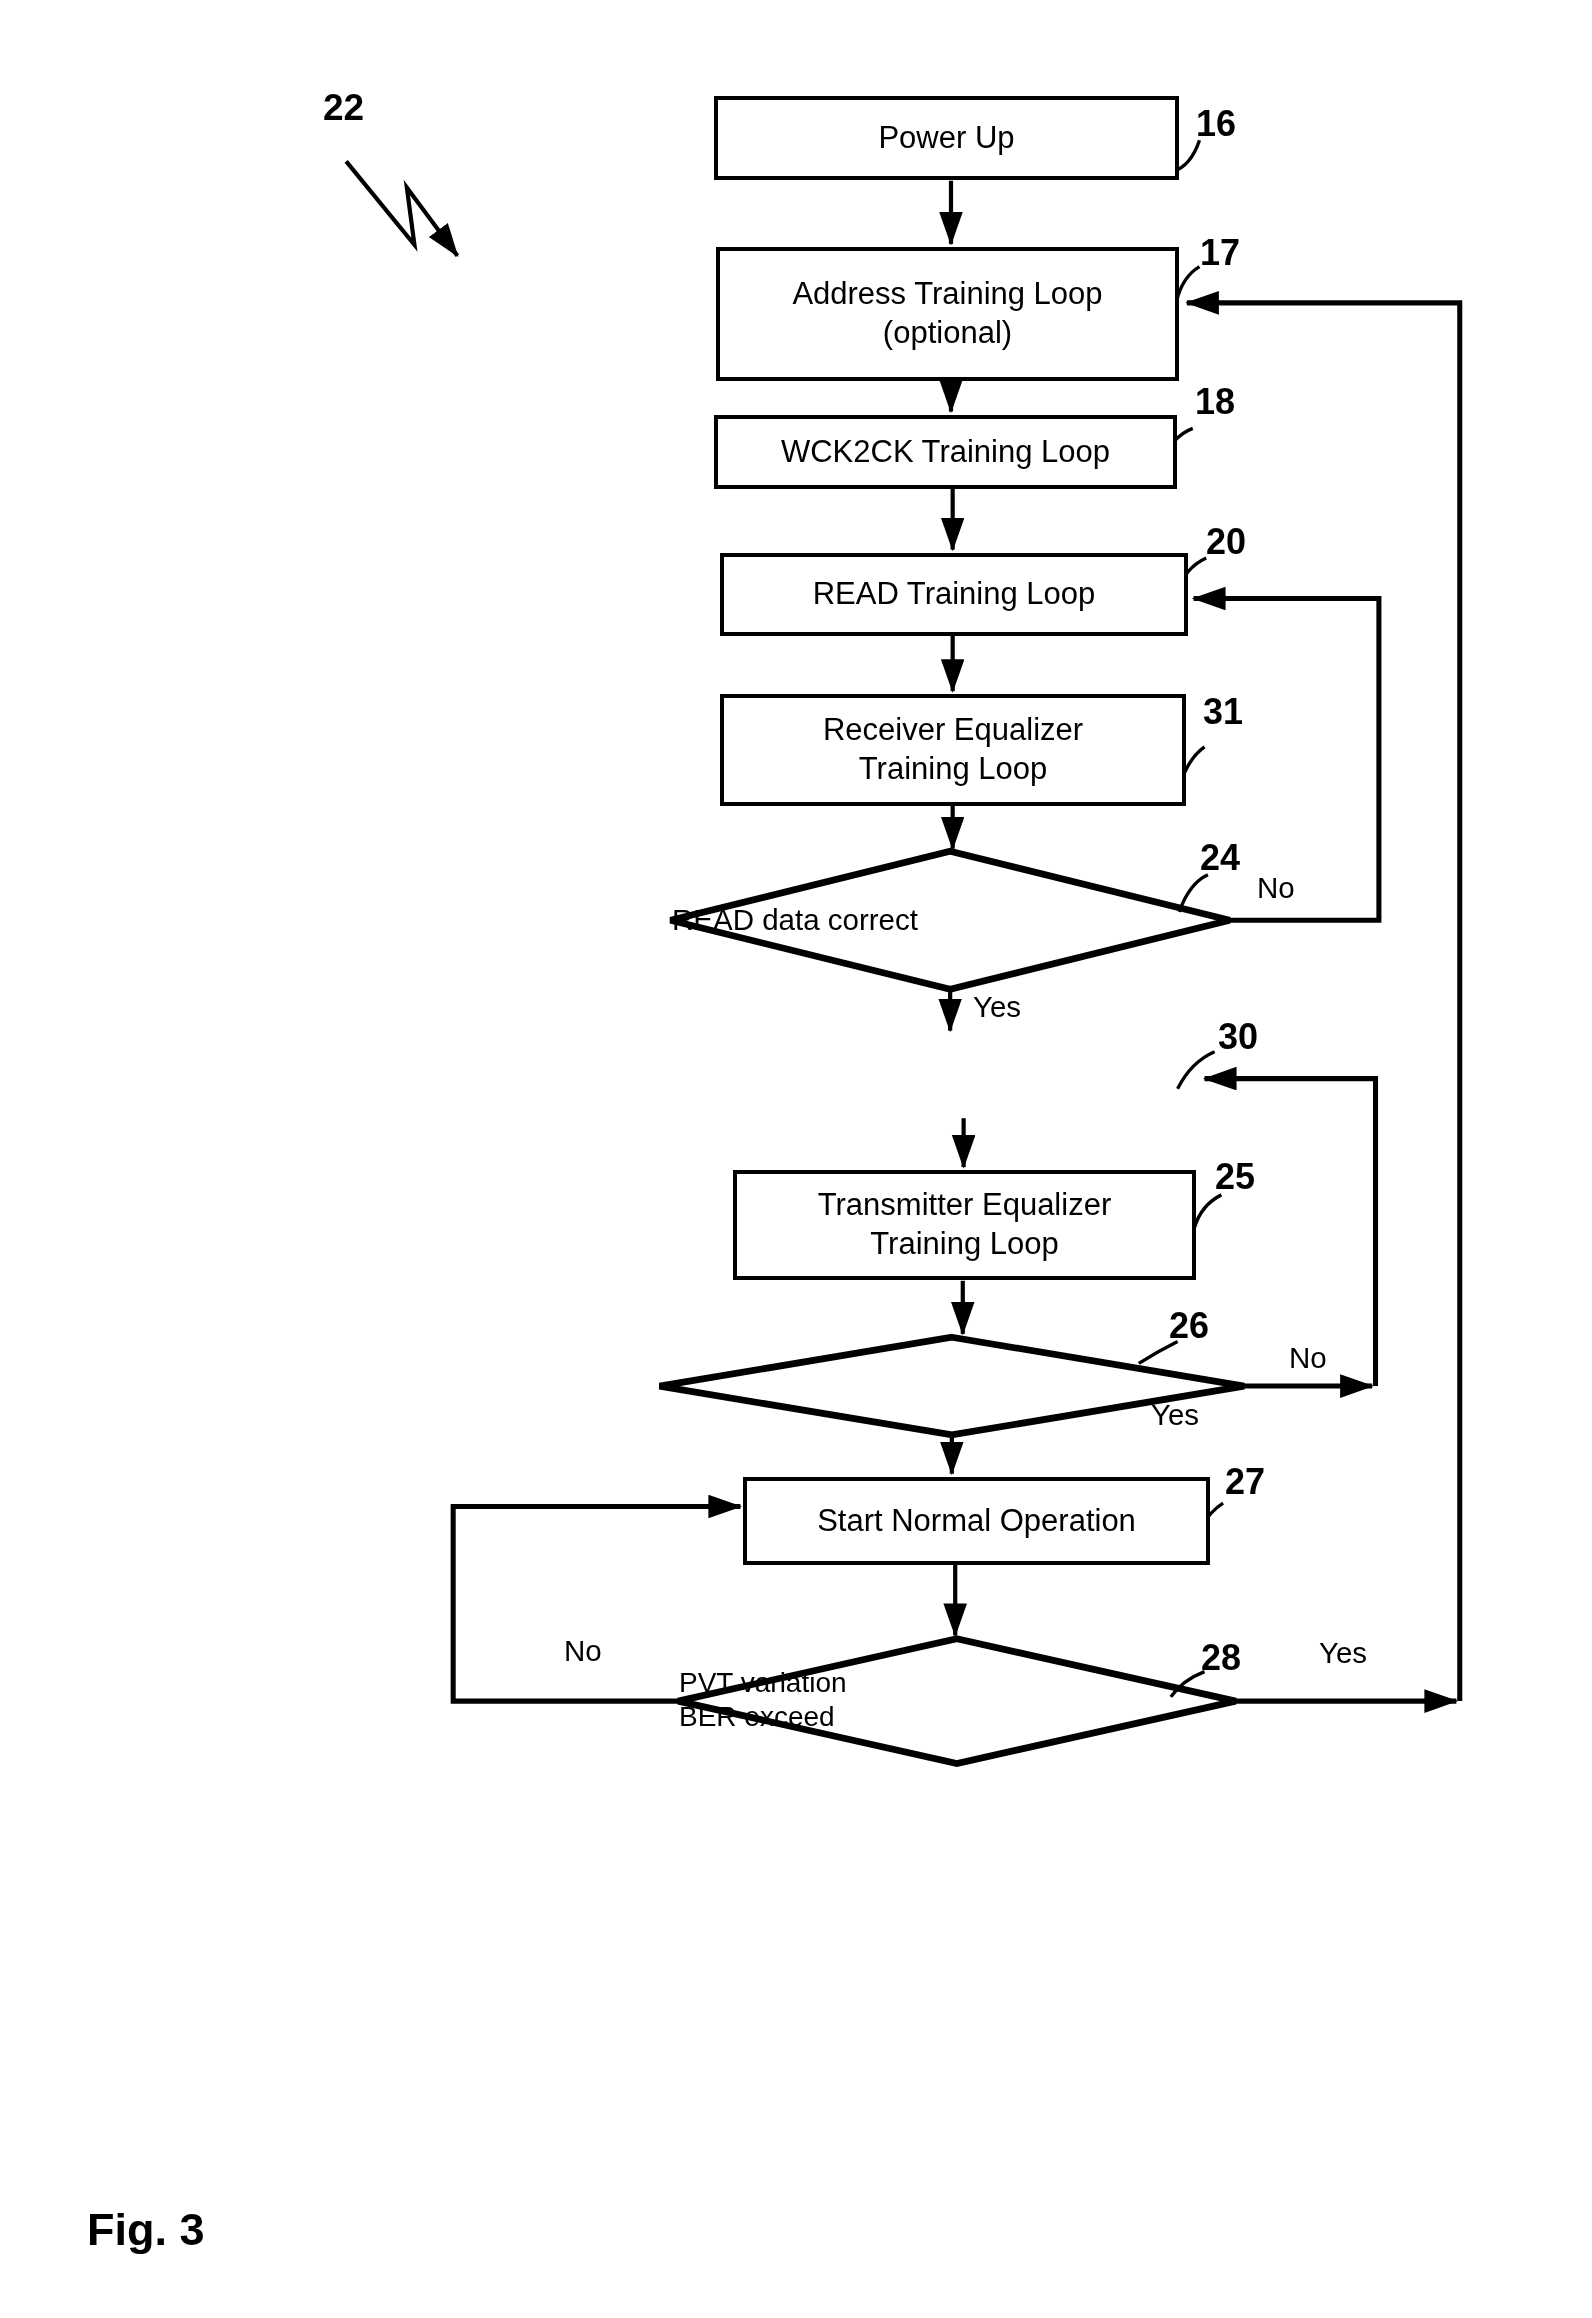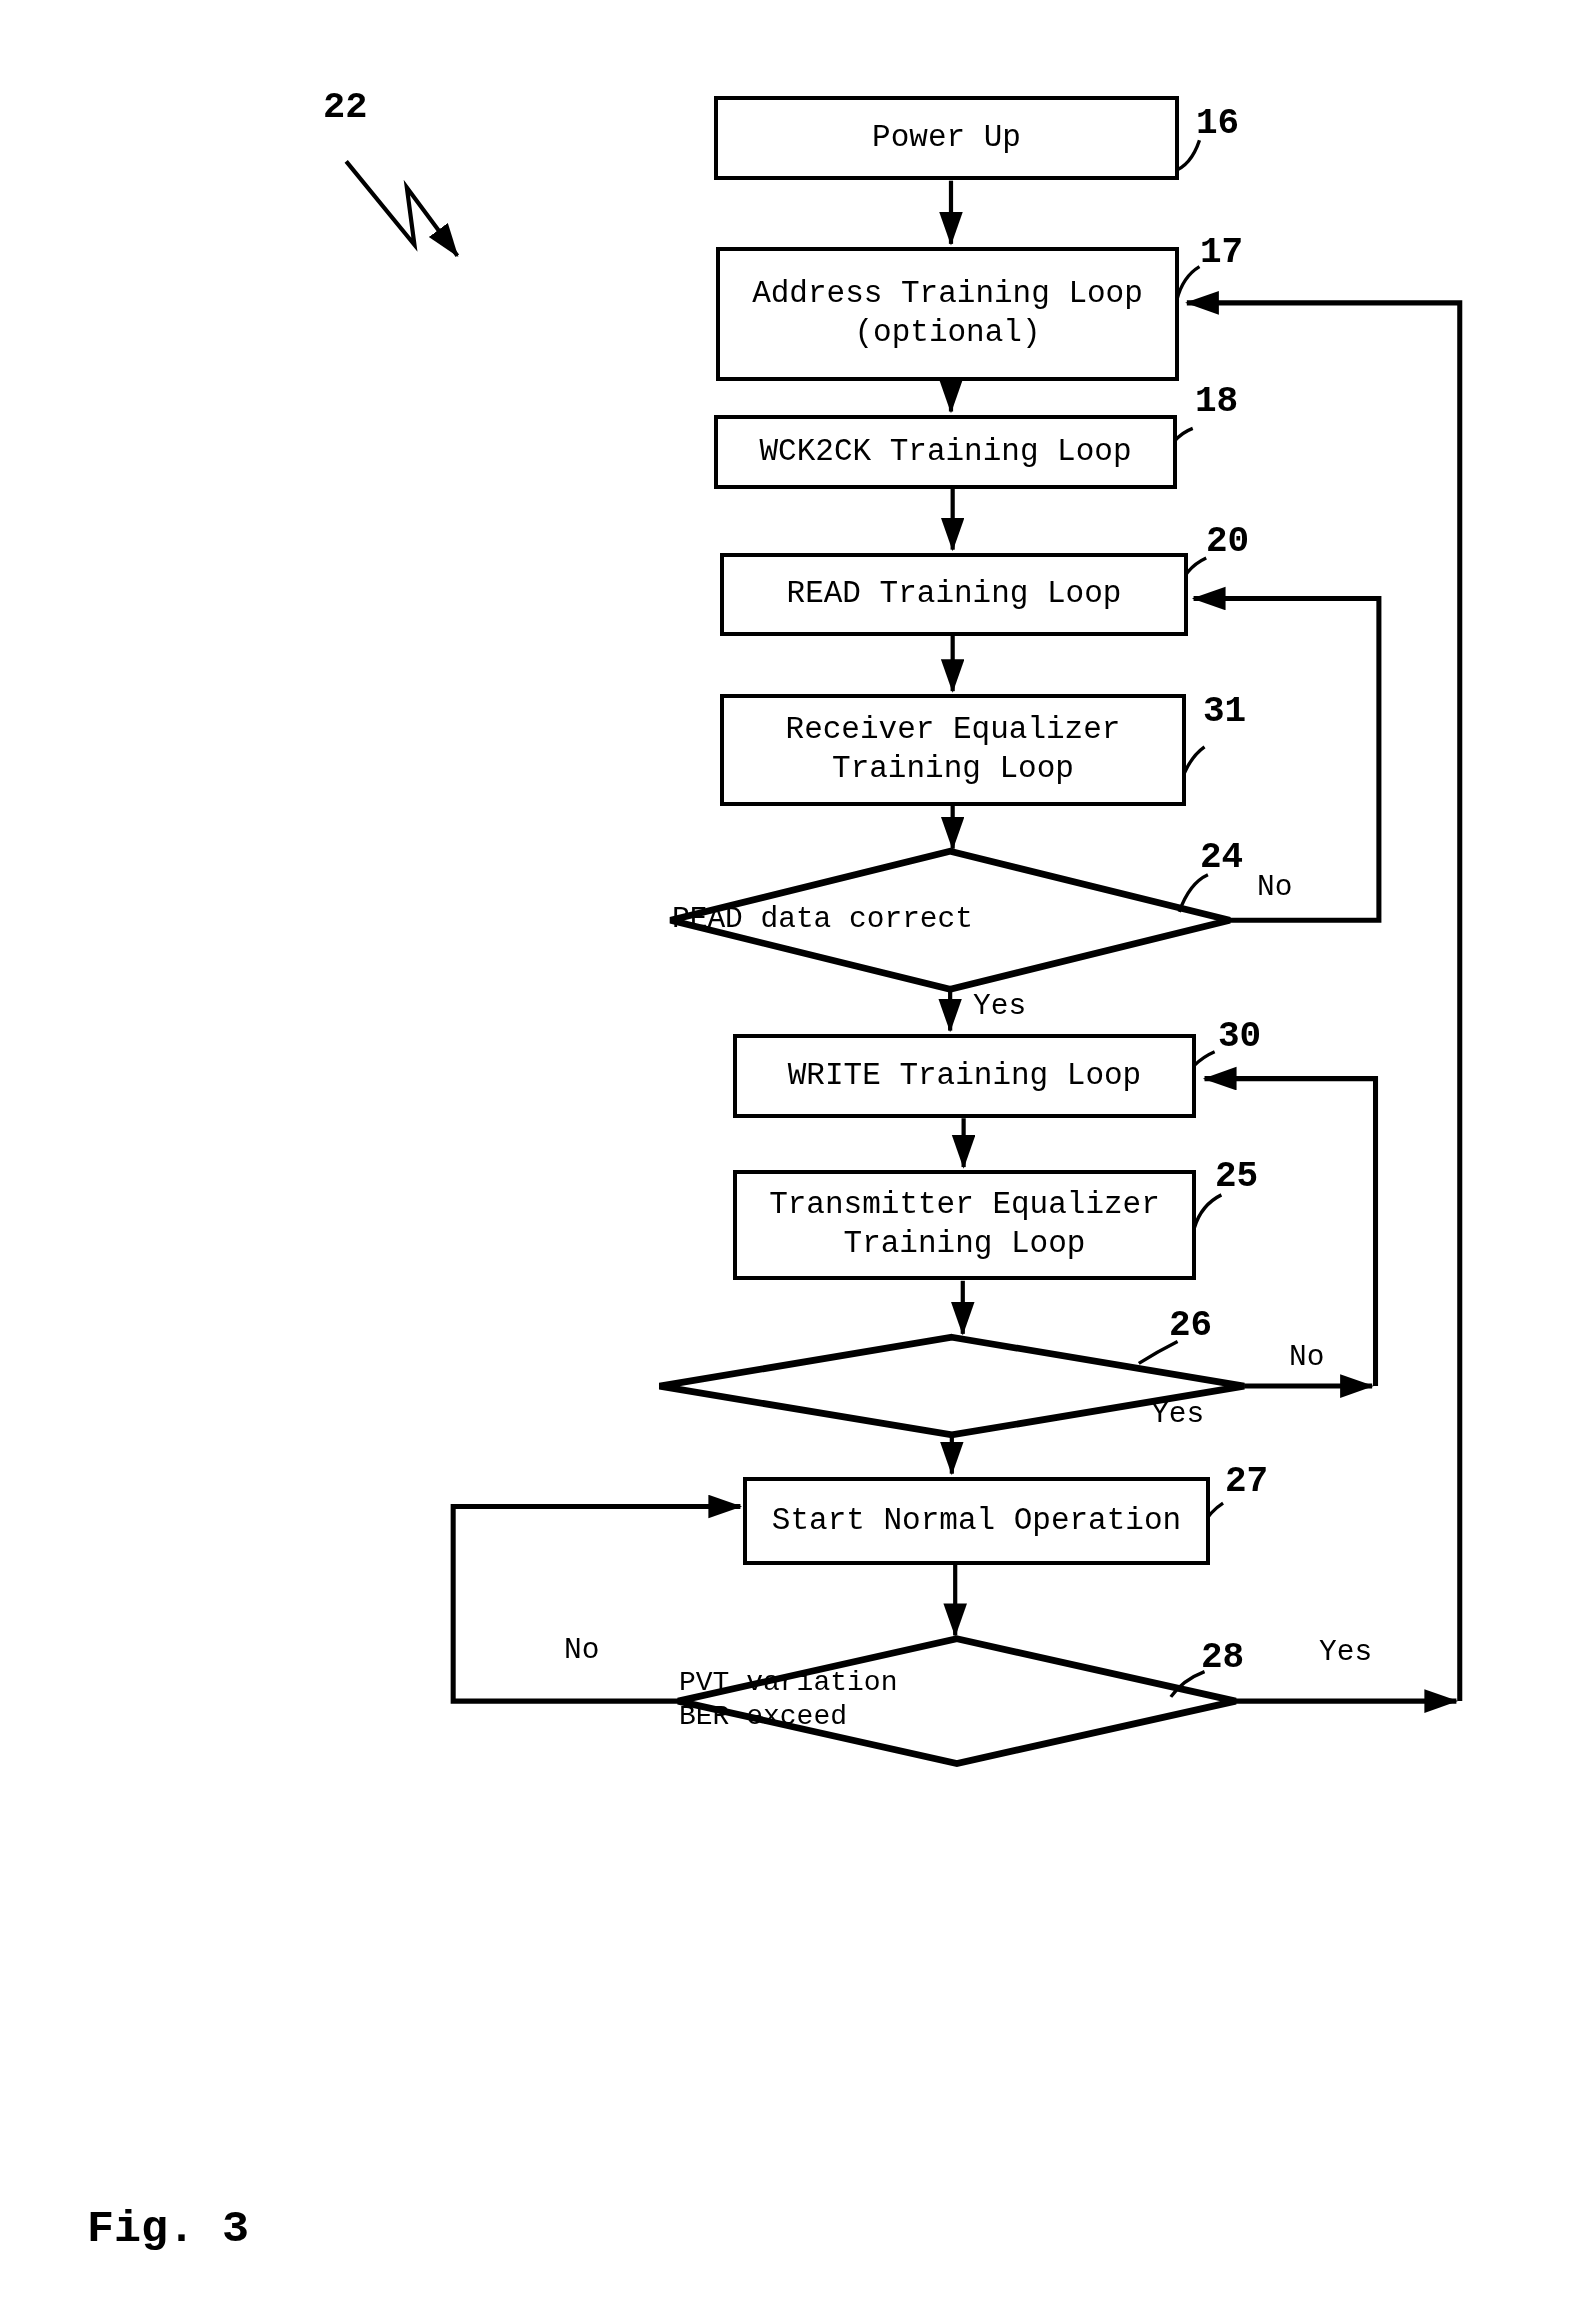--- a/index.html
+++ b/index.html
@@ -1,17 +1,17 @@
 <!DOCTYPE html>
 <html style="font-size:13.5px"><head>
 <meta charset="utf-8">
 <style>
   html,body{margin:0;padding:0;background:#ffffff}
   .stage{position:relative;width:1592px;height:2319px;background:#ffffff;
-         font-family:Liberation Mono, monospace;color:#000;overflow:hidden}
+         font-family:Liberation Sans, sans-serif;color:#000;overflow:hidden}
   .stage svg{position:absolute;left:0;top:0;z-index:1}
   .box{position:absolute;z-index:2;border:4.2px solid #000;background:#fff;
        display:flex;align-items:center;justify-content:center;box-sizing:border-box}
   .box span{white-space:pre-line;text-align:center;font-size:31px;line-height:1.25}
   .dtext{position:absolute;z-index:3;text-align:left;font-size:29.5px;line-height:1.22;white-space:pre-line}
   .ref{position:absolute;z-index:3;font-weight:bold;font-size:36px;line-height:1}
   .lbl{position:absolute;z-index:3;font-size:29.5px;line-height:1}
   .ref22{position:absolute;z-index:3;font-weight:bold;font-size:37px;line-height:1}
   .caption{position:absolute;z-index:3;font-weight:bold;font-size:45px;line-height:1}
 </style>
@@ -86,23 +86,20 @@
   <div class="box" style="left:714px;top:415px;width:463px;height:74px">
     <span>WCK2CK Training Loop</span>
   </div>
   <div class="box" style="left:720px;top:553px;width:468px;height:83px">
     <span>READ Training Loop</span>
   </div>
   <div class="box" style="left:720px;top:694px;width:466px;height:112px">
     <span>Receiver Equalizer
 Training Loop</span>
   </div>
-  <div class="box" style="left:733px;top:1034px;width:463px;height:84px">
-    <span>WRITE Training Loop</span>
-  </div>
   <div class="box" style="left:733px;top:1170px;width:463px;height:110px">
     <span>Transmitter Equalizer
 Training Loop</span>
   </div>
   <div class="box" style="left:743px;top:1477px;width:467px;height:88px">
     <span>Start Normal Operation</span>
   </div>
 
   <div class="dtext" style="left:672px;top:902px;width:556px">READ data correct</div>
   <div class="dtext" style="left:679px;top:1666px;width:556px;font-size:28px">PVT variation

